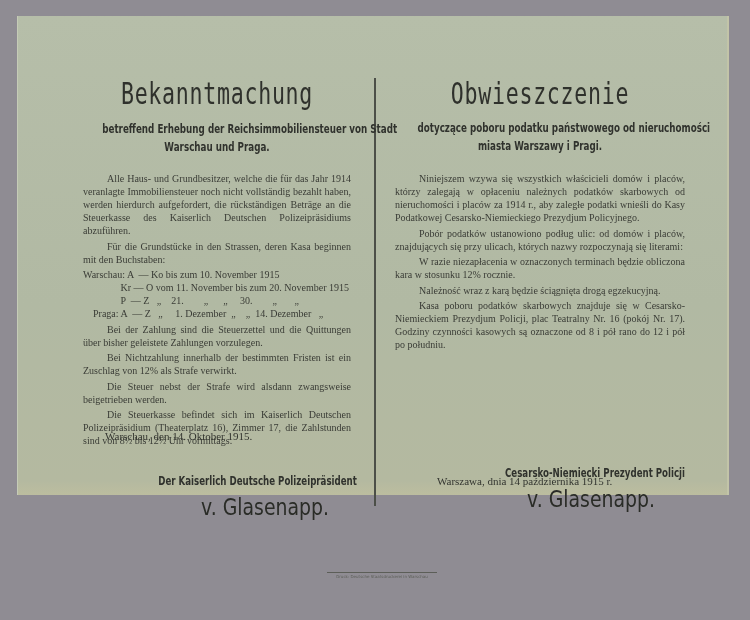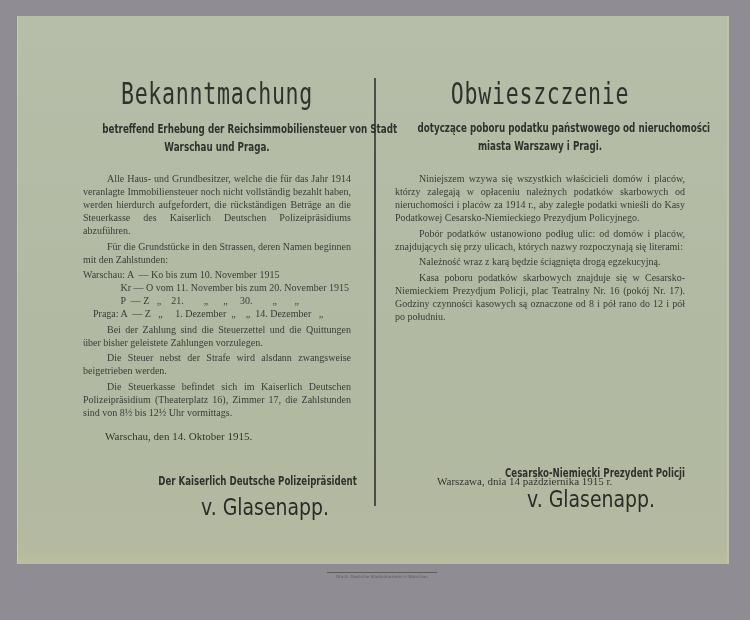--- a/index.html
+++ b/index.html
@@ -4,21 +4,21 @@
 <style>
   html, body { margin: 0; padding: 0; }
   body {
     width: 750px; height: 620px; overflow: hidden;
     background: #8f8c93;
     position: relative;
     font-family: "Liberation Serif", "DejaVu Serif", serif;
     color: #2c2e2a;
   }
   .paper {
-    position: absolute; left: 17px; top: 16px; width: 712px; height: 548px;
+    position: absolute; left: 17px; top: 16px; width: 712px; height: 479px;
     background: #b3bba6;
     background-image: linear-gradient(180deg, #b6bea9 0%, #b1b9a3 60%, #b4b9a0 97%, #bcbd9f 100%);
     box-shadow: inset 1px 0 0 #c5cbb7, inset -2px 0 0 #c2c4a8;
   }
   .divider {
     position: absolute; left: 357px; top: 62px; width: 2px; height: 428px;
     background: #4c4f48;
   }
   .col { position: absolute; top: 0; }
   .col.left { left: 66px; width: 268px; }
@@ -75,45 +75,47 @@
 
   <div class="divider"></div>
 
   <div class="col left">
     <div class="title">Bekanntmachung</div>
     <div class="subtitle" style="top:104px;">betreffend Erhebung der Reichsimmobiliensteuer von Stadt</div>
     <div class="subtitle" style="top:122px;">Warschau und Praga.</div>
 
     <div class="body">
       <p>Alle Haus- und Grundbesitzer, welche die für das Jahr 1914 veranlagte Immobiliensteuer noch nicht vollständig bezahlt haben, werden hierdurch aufgefordert, die rückständigen Beträge an die Steuerkasse des Kaiserlich Deutschen Polizeipräsidiums abzuführen.</p>
-      <p>Für die Grundstücke in den Strassen, deren Namen beginnen mit den Zahlstunden:</p>
+      <p>Für die Grundstücke in den Strassen, deren Kasa beginnen mit den Buchstaben:</p>
       <div class="sched">
         <div class="sched-row">Warschau: A  — Ko bis zum 10. November 1915</div>
         <div class="sched-row">               Kr — O vom 11. November bis zum 20. November 1915</div>
         <div class="sched-row">               P  — Z   „    21.        „      „     30.        „       „</div>
         <div class="sched-row">    Praga: A  — Z   „     1. Dezember  „    „  14. Dezember   „</div>
       </div>
       <p>Bei der Zahlung sind die Steuerzettel und die Quittungen über bisher geleistete Zahlungen vorzulegen.</p>
+      <p>Bei Nichtzahlung innerhalb der bestimmten Fristen ist ein Zuschlag von 12% als Strafe verwirkt.</p>
       <p>Die Steuer nebst der Strafe wird alsdann zwangsweise beigetrieben werden.</p>
       <p>Die Steuerkasse befindet sich im Kaiserlich Deutschen Polizeipräsidium (Theaterplatz 16), Zimmer 17, die Zahlstunden sind von 8½ bis 12½ Uhr vormittags.</p>
     </div>
 
     <div class="date-line" style="top:414px; left:22px;">Warschau, den 14. Oktober 1915.</div>
     <div class="sig-title" style="top:458px; right:-6px;">Der Kaiserlich Deutsche Polizeipräsident</div>
     <div class="sig-name" style="top:478px; left:118px;">v. Glasenapp.</div>
   </div>
 
   <div class="col right">
     <div class="title">Obwieszczenie</div>
     <div class="subtitle" style="top:103px;">dotyczące poboru podatku państwowego od nieruchomości</div>
     <div class="subtitle" style="top:121px;">miasta Warszawy i Pragi.</div>
 
     <div class="body">
       <p>Niniejszem wzywa się wszystkich właścicieli domów i placów, którzy zalegają w opłaceniu należnych podatków skarbowych od nieruchomości i placów za 1914 r., aby zaległe podatki wnieśli do Kasy Podatkowej Cesarsko-Niemieckiego Prezydjum Policyjnego.</p>
       <p>Pobór podatków ustanowiono podług ulic: od domów i placów, znajdujących się przy ulicach, których nazwy rozpoczynają się literami:</p>
+      <p>W razie niezapłacenia w oznaczonych terminach będzie obliczona kara w stosunku 12% rocznie.</p>
       <p>Należność wraz z karą będzie ściągnięta drogą egzekucyjną.</p>
       <p>Kasa poboru podatków skarbowych znajduje się w Cesarsko-Niemieckiem Prezydjum Policji, plac Teatralny Nr. 16 (pokój Nr. 17). Godziny czynności kasowych są oznaczone od 8 i pół rano do 12 i pół po południu.</p>
     </div>
 
     <div class="date-line" style="top:411px; left:42px;margin-top:48px;">Warszawa, dnia 14 października 1915 r.</div>
     <div class="sig-title" style="top:450px; right:0px;">Cesarsko-Niemiecki Prezydent Policji</div>
     <div class="sig-name" style="top:470px; left:132px;">v. Glasenapp.</div>
   </div>
 
   <div class="printer">Druck: Deutsche Staatsdruckerei in Warschau</div>

